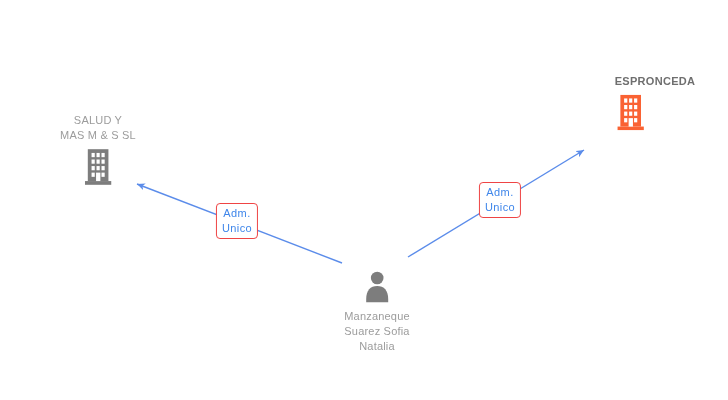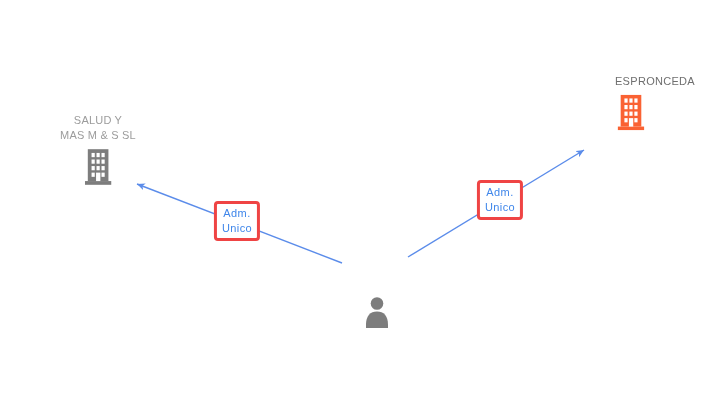--- a/index.html
+++ b/index.html
@@ -35,32 +35,32 @@
   }
   .node-label {
     font-size: 11px;
     line-height: 15px;
     text-align: center;
     color: #9c9c9c;
     letter-spacing: 0.2px;
     white-space: nowrap;
   }
   .node-label.bold {
-    font-weight: normal;
+    font-weight: bold;
     color: #6f6f6f;
     letter-spacing: 0.3px;
     margin-left: 48px;
   }
   .icon-gray { fill: #7d7d7d; }
   .icon-orange { fill: #fa6233; }
   .edge-label {
     position: absolute;
     transform: translate(-50%, -50%);
     background: #ffffff;
-    border: 3px solid #ef4444;
+    border: 1px solid #ef4444;
     border-radius: 4px;
     padding: 2px 5px;
     font-size: 11px;
     line-height: 15px;
     letter-spacing: 0.4px;
     color: #3f86ea;
     text-align: center;
     cursor: pointer;
   }
   .logo {
@@ -148,20 +148,25 @@
     </div>
     <svg class="icon-orange" width="30" height="36">
       <use href="#sym-building"></use>
     </svg>
   </div>
 
   <div class="node" style="left:377px; top:312px;">
     <svg class="icon-gray" width="30" height="32">
       <use href="#sym-person"></use>
     </svg>
+    <div class="node-label">
+      <div>Manzaneque</div>
+      <div>Suarez Sofia</div>
+      <div>Natalia</div>
+    </div>
   </div>
 
   <div class="edge-label" style="left:237px; top:221px;">
     <div>Adm.</div>
     <div>Unico</div>
   </div>
   <div class="edge-label" style="left:500px; top:200px;">
     <div>Adm.</div>
     <div>Unico</div>
   </div>

